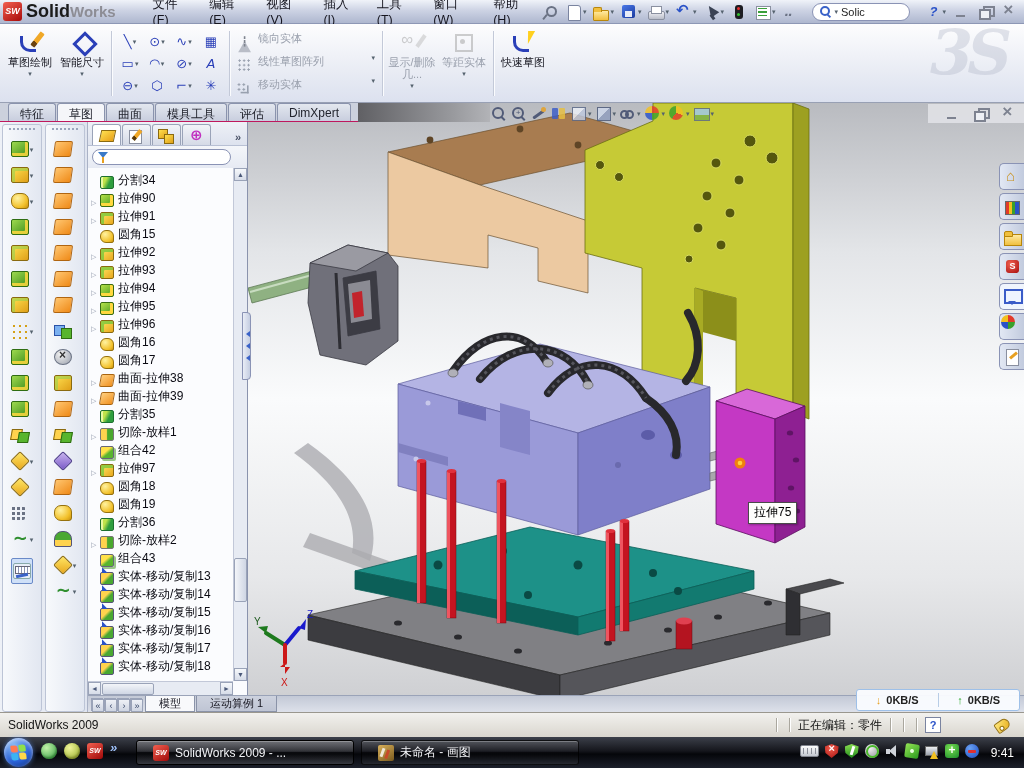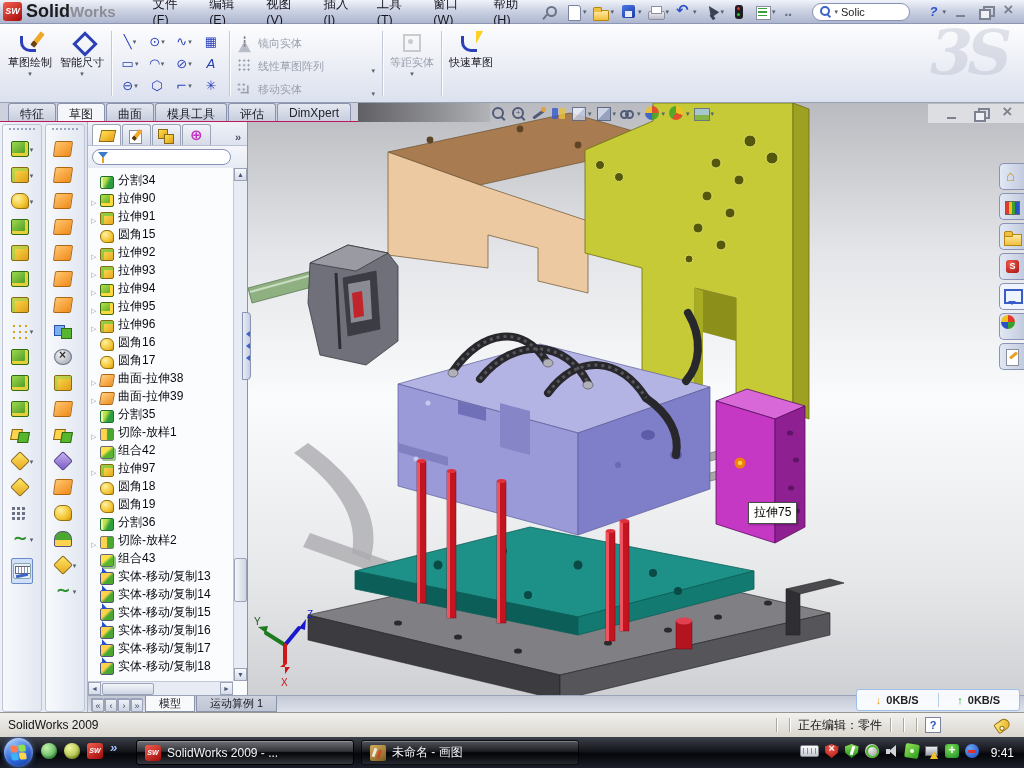--- a/index.html
+++ b/index.html
@@ -71,21 +71,21 @@
 .display-relations-icon::after{content:"";position:absolute;right:2px;top:3px;width:4px;height:14px;background:#b9bdc7;transform:rotate(35deg)}
 .repair-sketch-icon::before{content:"+";position:absolute;left:2px;top:-3px;font-size:14px;font-weight:bold;color:#2a3fb8}
 .repair-sketch-icon::after{content:"";position:absolute;right:5px;top:2px;width:5px;height:17px;background:linear-gradient(#f0a828 70%,#5a3a08 70%);transform:rotate(35deg);border-radius:1px}
 .quick-snaps-icon::before{content:"";position:absolute;left:4px;top:3px;width:14px;height:14px;border:2px solid #9aa0ac}
 .quick-snaps-icon::after{content:"";position:absolute;left:9px;top:8px;width:5px;height:5px;border-radius:50%;background:#9aa0ac}
 .rapid-sketch-icon::after{content:"";position:absolute;right:3px;top:0;width:0;height:0;border-left:4px solid transparent;border-right:3px solid transparent;border-top:13px solid #ffd020;transform:skewX(-18deg)}
 #sketch-grid{display:grid;grid-template-columns:repeat(4,26px);grid-auto-rows:21px;align-content:center;gap:1px;padding:0 2px}
 .sg-cell{display:flex;align-items:center;justify-content:center;gap:1px}
 .sg-cell .glyph{color:#2a3fb8;font-size:13px;line-height:1;font-family:"DejaVu Sans",sans-serif}
 #stack-col{display:flex;flex-direction:column;justify-content:center;gap:3px;width:146px}
-.srow{display:flex;align-items:flex-end;gap:5px;color:#9aa0ad;font-size:11px}
+.srow{display:flex;align-items:flex-start;gap:5px;color:#9aa0ad;font-size:11px}
 .srow .ricon{width:20px;height:20px;flex:none;transform:scale(.8);transform-origin:center}
 .srow .dda{margin-left:auto;margin-right:4px}
 #watermark{position:absolute;right:18px;top:-8px;font-family:"DejaVu Serif",serif;font-style:italic;font-size:62px;color:#aeb4c6;opacity:.35;font-weight:bold;letter-spacing:-6px}
 
 
 #tabrow{position:absolute;top:103px;left:0;width:490px;height:19px;z-index:6}
 #tabrow .tabs-bg{position:absolute;left:0;top:0;width:358px;height:19px;background:#ccd1dd;border-bottom:1px solid #be185d;display:flex;align-items:flex-end;padding-left:8px}
 #tabrow .dark-strip{position:absolute;left:358px;top:0;width:132px;height:19px;background:linear-gradient(90deg,#606064,#97989c 70%,#b2b3b7)}
 .cmd-tab{height:18px;padding:2px 11px;font-size:12px;color:#22242e;background:linear-gradient(#e3e7ef,#c8cede);border:1px solid #8a93ad;border-bottom:none;border-radius:3px 3px 0 0;margin-right:1px;cursor:default}
 .cmd-tab.active{background:#f5f6f9;font-weight:normal;position:relative;z-index:2}
@@ -222,21 +222,21 @@
 .start-flag i:nth-child(1){background:#ff7a52}.start-flag i:nth-child(2){background:#8fe04a}
 .start-flag i:nth-child(3){background:#3ab4f2}.start-flag i:nth-child(4){background:#ffd84a}
 #quicklaunch{display:flex;align-items:center;gap:7px;padding:0 10px 0 2px;flex:none}
 .ql-ic{width:16px;height:16px;position:relative;display:inline-block}
 .messenger-icon{border-radius:50%;background:radial-gradient(circle at 35% 30%,#c2f2a8,#2f9a3f);box-shadow:inset -1px -2px 2px rgba(0,60,0,.4)}
 .app-green-icon{border-radius:50%;background:radial-gradient(circle at 35% 30%,#f0f59a,#90a824);box-shadow:inset -1px -2px 2px rgba(60,60,0,.4)}
 .solidworks-quick-icon,.solidworks-task-icon{background:linear-gradient(145deg,#f26050,#a00808);border-radius:3px}
 .solidworks-quick-icon::before,.solidworks-task-icon::before{content:"SW";position:absolute;left:0;top:0;width:16px;height:16px;color:#fff;font-size:7px;font-weight:bold;font-style:italic;text-align:center;line-height:16px}
 .overflow-chevron-icon::before{content:"\00BB";color:#9ec0f8;font-size:13px;font-weight:bold;position:absolute;top:-3px}
 #tasks{display:flex;gap:7px;flex:1;padding-right:8px}
-.task-btn{width:218px;height:25px;border-radius:3px;border:1px solid rgba(0,0,0,.75);background:linear-gradient(rgba(255,255,255,.16),rgba(255,255,255,.04) 45%,rgba(0,0,0,.3) 50%,rgba(255,255,255,.07));box-shadow:inset 0 1px 0 rgba(255,255,255,.25);display:flex;align-items:center;gap:6px;padding:0 8px;color:#f2f3f6;font-size:12px;white-space:nowrap;overflow:hidden}
+.task-btn{width:218px;height:25px;border-radius:3px;border:1px solid rgba(0,0,0,.75);background:linear-gradient(rgba(255,255,255,.16),rgba(255,255,255,.04) 45%,rgba(0,0,0,.3) 50%,rgba(255,255,255,.07));box-shadow:inset 0 1px 0 rgba(255,255,255,.25);display:flex;align-items:center;gap:6px;padding:0 16px;color:#f2f3f6;font-size:12px;white-space:nowrap;overflow:hidden}
 .task-btn.active{background:linear-gradient(rgba(255,255,255,.30),rgba(255,255,255,.12) 45%,rgba(0,0,0,.22) 50%,rgba(255,255,255,.14));border-color:#000}
 .task-btn .ql-ic{flex:none}
 .paint-task-icon{background:linear-gradient(145deg,#d8b05a,#7a5a1e);border-radius:2px}
 .paint-task-icon::before{content:"";position:absolute;left:3px;top:3px;width:3px;height:9px;background:#f0e8d8;transform:rotate(20deg);box-shadow:5px 0 0 #c84a2a}
 #tray{display:flex;align-items:center;gap:6px;padding-right:8px;flex:none}
 .tray-ic{width:14px;height:14px;position:relative;display:inline-block}
 .keyboard-layout-icon{width:19px;height:12px;background:linear-gradient(#fdfdfd,#c2c6cf);border:1px solid #80848e;border-radius:2px}
 .keyboard-layout-icon::before{content:"";position:absolute;left:2px;top:2px;right:2px;bottom:2px;background:repeating-linear-gradient(90deg,#8a8e98 0 1px,transparent 1px 4px)}
 .security-alert-icon{background:radial-gradient(circle at 40% 30%,#f25a4a,#a01010);clip-path:polygon(50% 0,100% 18%,94% 64%,50% 100%,6% 64%,0 18%)}
 .security-alert-icon::before{content:"\00D7";position:absolute;left:3.5px;top:-2px;color:#fff;font-size:11px;font-weight:bold}
@@ -407,20 +407,25 @@
         <b class="dda">▾</b>
       </span>
       <span class="srow disabled dd">
         <i class="ricon ico move-icon"></i>
         <span>移动实体</span>
         <b class="dda">▾</b>
       </span>
     </div>
   <i class="rsep"></i>
   <span style="display:flex">
+      <span class="rbtn disabled dd">
+        <i class="ricon ico display-relations-icon"></i>
+        <span class="rlabel">显示/删除几...</span>
+        <b class="dda">▾</b>
+      </span>
       <span class="rbtn disabled dd">
         <i class="ricon ico quick-snaps-icon"></i>
         <span class="rlabel">等距实体</span>
         <b class="dda">▾</b>
       </span>
     </span>
   <i class="rsep"></i>
   <span style="display:flex">
       <span class="rbtn">
         <i class="ricon ico rapid-sketch-icon"></i>

